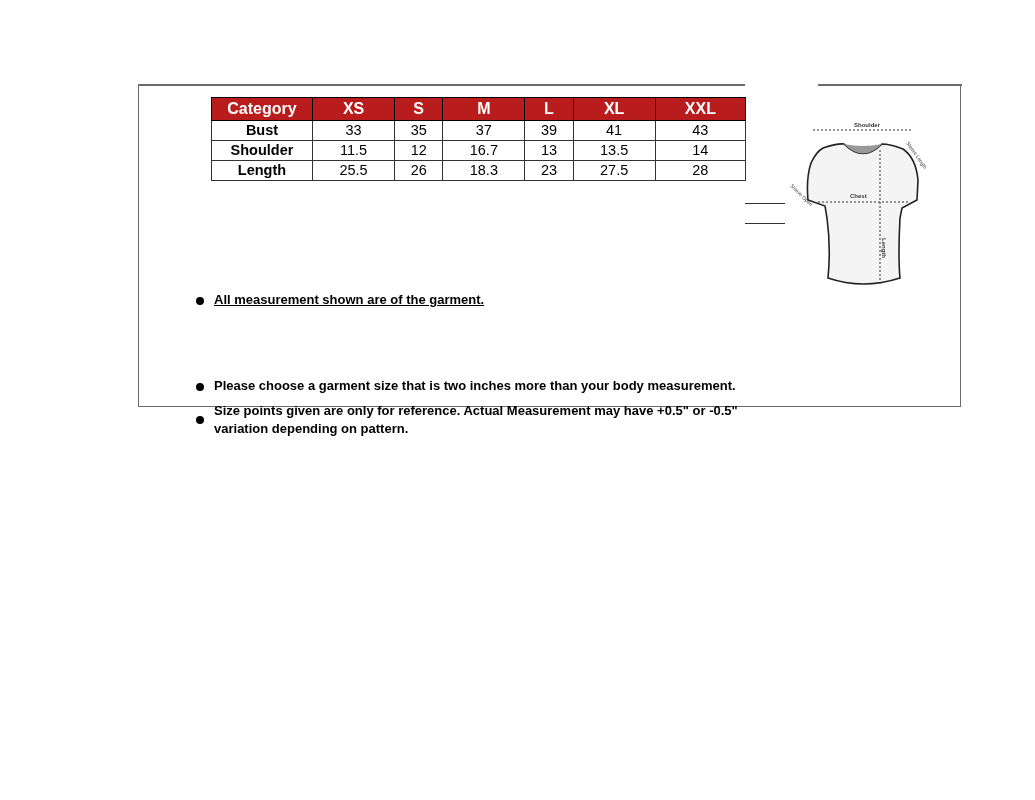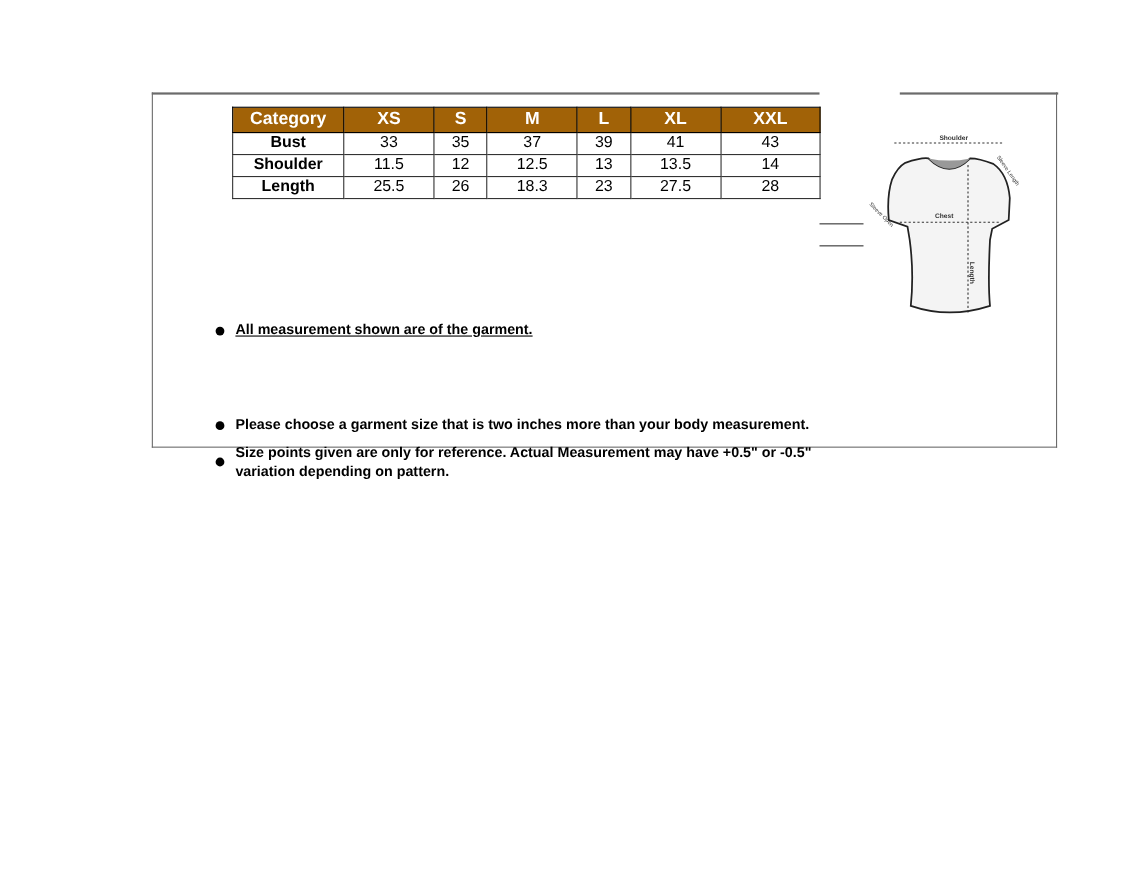--- a/index.html
+++ b/index.html
@@ -3,21 +3,21 @@
 <meta charset="utf-8">
 <style>
   html,body{margin:0;padding:0;background:#fff;}
   body{width:1035px;height:800px;position:relative;overflow:hidden;font-family:"Liberation Sans",sans-serif;color:#000;}
   .frame{position:absolute;left:138px;top:84px;width:823px;height:323px;border:1.5px solid #6b6b6b;border-top:none;box-sizing:border-box;}
   .frame-top-a{position:absolute;left:138px;top:84px;width:607px;height:1.5px;background:#6b6b6b;}
   .frame-top-b{position:absolute;left:818px;top:84px;width:144px;height:1.5px;background:#6b6b6b;}
   table.chart{position:absolute;left:211px;top:97px;width:535px;border-collapse:collapse;font-size:14.5px;}
   table.chart td, table.chart th{border:1px solid #333;text-align:center;padding:0;height:19px;line-height:19px;}
   table.chart .title-cell{font-weight:bold;font-size:18px;height:23px;line-height:23px;border-bottom:none;}
-  table.chart tr.head th{background:#a16207;color:#fff;font-weight:bold;font-size:16px;height:22px;line-height:22px;border-color:#000;}
+  table.chart tr.head th{background:#b91c1c;color:#fff;font-weight:bold;font-size:16px;height:22px;line-height:22px;border-color:#000;}
   table.chart td.rowlabel{font-weight:bold;width:100px;}
   .ext{position:absolute;height:1px;background:#333;}
   .notes{position:absolute;left:196px;top:290px;width:560px;font-size:13px;font-weight:bold;}
   .note{position:relative;padding-left:18px;}
   .note .dot{position:absolute;left:0;width:8px;height:8px;border-radius:50%;background:#000;}
   .shirt{position:absolute;left:778px;top:118px;width:170px;height:175px;}
 </style>
 </head>
 <body>
 
@@ -42,21 +42,21 @@
     <td>35</td>
     <td>37</td>
     <td>39</td>
     <td>41</td>
     <td>43</td>
   </tr>
   <tr>
     <td class="rowlabel">Shoulder</td>
     <td>11.5</td>
     <td>12</td>
-    <td>12.5</td>
+    <td>16.7</td>
     <td>13</td>
     <td>13.5</td>
     <td>14</td>
   </tr>
   <tr>
     <td class="rowlabel">Length</td>
     <td>25.5</td>
     <td>26</td>
     <td>18.3</td>
     <td>23</td>

